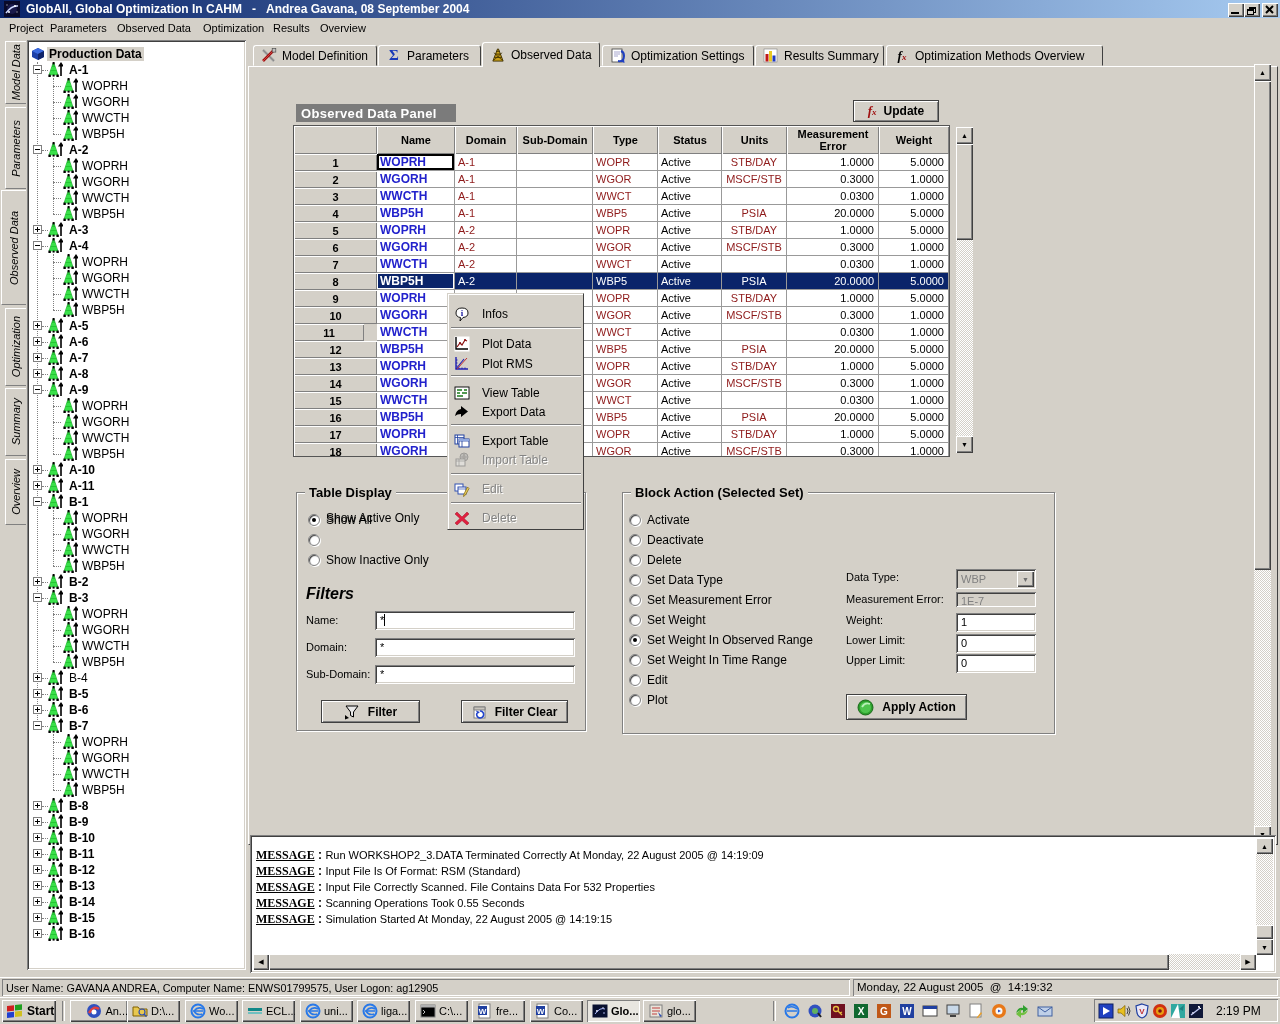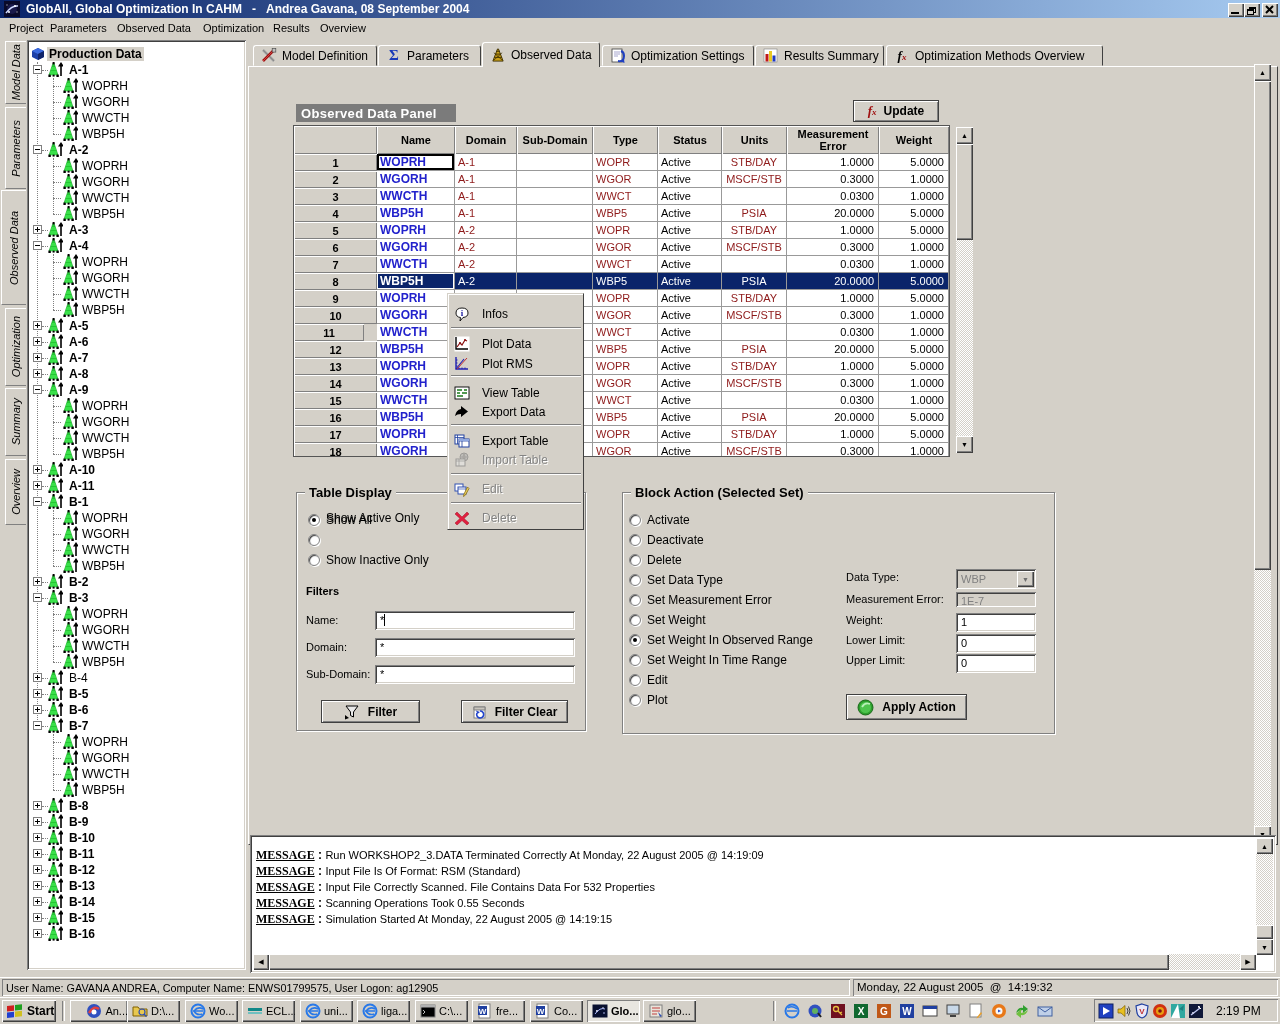--- a/index.html
+++ b/index.html
@@ -1429,21 +1429,21 @@
 <div class="sbtn abs" style="left:1254px;top:826px;width:17px;height:17px;">▼</div>
 <div class="abs gb" style="left:296px;top:492px;width:290px;height:239px;text-align:center;">
     <div class="gbl">Table Display</div>
   </div>
 <div class="radio sel" style="left:308px;top:514px;"></div>
 <div class="rlab" style="left:326px;top:513px;">Show All</div>
 <div class="radio" style="left:308px;top:534px;"></div>
 <div class="rlab" style="left:326px;top:511px;">Show Active Only</div>
 <div class="radio" style="left:308px;top:554px;"></div>
 <div class="rlab" style="left:326px;top:553px;">Show Inactive Only</div>
-<div class="abs" style="left:306px;top:585px;font-weight:bold;font-size:11px;">Filters</div>
+<div class="abs" style="left:306px;top:585px;font-weight:bold;font-size:16px;font-style:italic;">Filters</div>
 <div class="rlab" style="left:306px;top:614px;font-size:11px;">Name:</div>
 <div class="abs field" style="left:375px;top:611px;width:200px;height:19px;font-size:11px;">
     <span style="position:absolute;left:5px;top:3px;">*<span style="border-left:1px solid #000;margin-left:0px;">​</span></span>
   </div>
 <div class="rlab" style="left:306px;top:641px;font-size:11px;">Domain:</div>
 <div class="abs field" style="left:375px;top:638px;width:200px;height:19px;font-size:11px;">
     <span style="position:absolute;left:5px;top:3px;">*</span>
   </div>
 <div class="rlab" style="left:306px;top:668px;font-size:11px;">Sub-Domain:</div>
 <div class="abs field" style="left:375px;top:665px;width:200px;height:19px;font-size:11px;">

